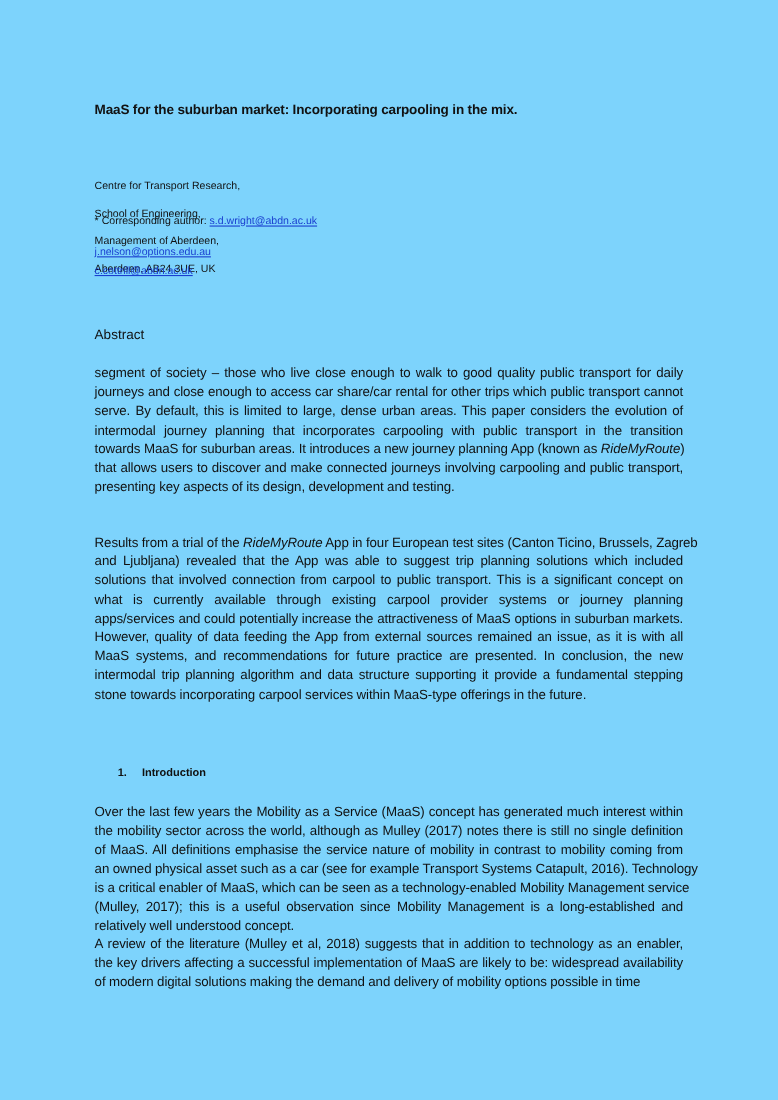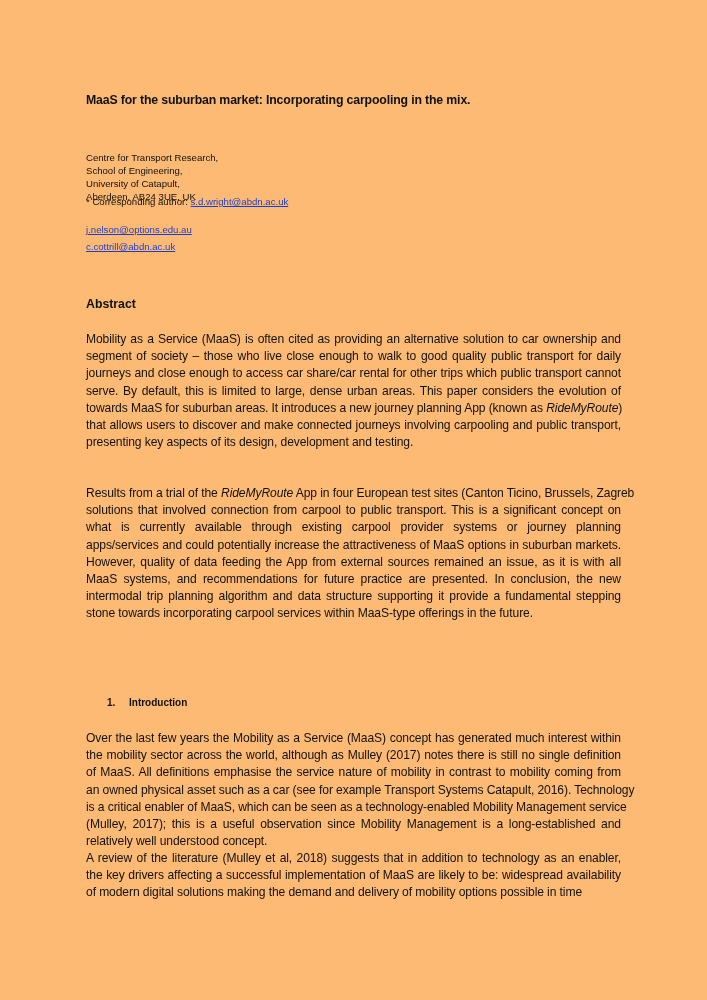--- a/index.html
+++ b/index.html
@@ -1,67 +1,68 @@
 <!DOCTYPE html>
 <html><head>
 <meta charset="utf-8">
 <style>
   html, body { margin: 0; padding: 0; background: #ffffff; }
   body { width: 707px; height: 1000px; overflow: hidden; position: relative; font-family: "Liberation Sans", sans-serif; color: #111111; }
-  .page { position: absolute; left: 0; top: 0; width: 707px; height: 1000px; background: #fdba74; }
+  .page { position: absolute; left: 0; top: 0; width: 707px; height: 1000px; background: #7dd3fc; }
   .title { position: absolute; left: 86px; top: 93px; font-size: 12.3px; font-weight: bold; letter-spacing: -0.15px; }
   .authors { position: absolute; left: 86px; top: 126px; font-size: 12.3px; font-weight: bold; letter-spacing: -0.15px; }
   .affil { position: absolute; left: 86px; top: 151px; font-size: 9.6px; line-height: 13px; }
-  .affil div { white-space: nowrap; }
+  .affil div { white-space: nowrap; margin-top: 12px; }
   .contact { position: absolute; left: 86px; font-size: 9.6px; white-space: nowrap; }
   a.email { color: #1a3fd0; text-decoration: underline; }
-  .h-abstract { position: absolute; left: 86px; top: 297px; font-size: 12.3px; font-weight: bold; }
+  .h-abstract { position: absolute; left: 86px; top: 297px; font-size: 12.3px; font-weight: normal; }
   .para { position: absolute; left: 86px; width: 535px; font-size: 12.1px; line-height: 17.2px; text-align: justify; letter-spacing: -0.1px; }
   .para .ln { display: block; text-align: justify; text-align-last: justify; white-space: nowrap; overflow: visible; }
   .para .ln.last { text-align-last: left; }
   .h-intro { position: absolute; left: 107px; top: 697px; font-size: 10px; font-weight: bold; }
   .h-intro .num { display: inline-block; width: 22px; }
   i { font-style: italic; }
 </style>
 </head>
 <body>
 
 <div class="page">
   <div class="title">MaaS for the suburban market: Incorporating carpooling in the mix.</div>
 
   <div class="affil">
     <div>Centre for Transport Research,</div>
     <div>School of Engineering,</div>
-    <div>University of Catapult,</div>
+    <div>Management of Aberdeen,</div>
     <div>Aberdeen, AB24 3UE, UK</div>
   </div>
 
   <div class="contact" style="top:196px;">
     <span>* Corresponding author: </span><a class="email" href="#">s.d.wright@abdn.ac.uk</a>
   </div>
   <div class="contact" style="top:224px;">
     <a class="email" href="#">j.nelson@options.edu.au</a>
   </div>
   <div class="contact" style="top:241px;">
     <a class="email" href="#">c.cottrill@abdn.ac.uk</a>
   </div>
 
   <div class="h-abstract">Abstract</div>
 
   <div class="para" style="top:331px;">
-      <span class="ln">Mobility as a Service (MaaS) is often cited as providing an alternative solution to car ownership and</span>
       <span class="ln">segment of society – those who live close enough to walk to good quality public transport for daily</span>
       <span class="ln">journeys and close enough to access car share/car rental for other trips which public transport cannot</span>
       <span class="ln">serve. By default, this is limited to large, dense urban areas. This paper considers the evolution of</span>
+      <span class="ln">intermodal journey planning that incorporates carpooling with public transport in the transition</span>
       <span class="ln"><span>towards MaaS for suburban areas. It introduces a new journey planning App (known as </span><i>RideMyRoute</i><span>)</span></span>
       <span class="ln">that allows users to discover and make connected journeys involving carpooling and public transport,</span>
       <span class="ln last">presenting key aspects of its design, development and testing.</span>
     </div>
   <div class="para" style="top:485px;">
       <span class="ln"><span>Results from a trial of the </span><i>RideMyRoute</i><span> App in four European test sites (Canton Ticino, Brussels, Zagreb</span></span>
+      <span class="ln">and Ljubljana) revealed that the App was able to suggest trip planning solutions which included</span>
       <span class="ln">solutions that involved connection from carpool to public transport. This is a significant concept on</span>
       <span class="ln">what is currently available through existing carpool provider systems or journey planning</span>
       <span class="ln">apps/services and could potentially increase the attractiveness of MaaS options in suburban markets.</span>
       <span class="ln">However, quality of data feeding the App from external sources remained an issue, as it is with all</span>
       <span class="ln">MaaS systems, and recommendations for future practice are presented. In conclusion, the new</span>
       <span class="ln">intermodal trip planning algorithm and data structure supporting it provide a fundamental stepping</span>
       <span class="ln last">stone towards incorporating carpool services within MaaS-type offerings in the future.</span>
     </div>
 
   <div class="h-intro">

